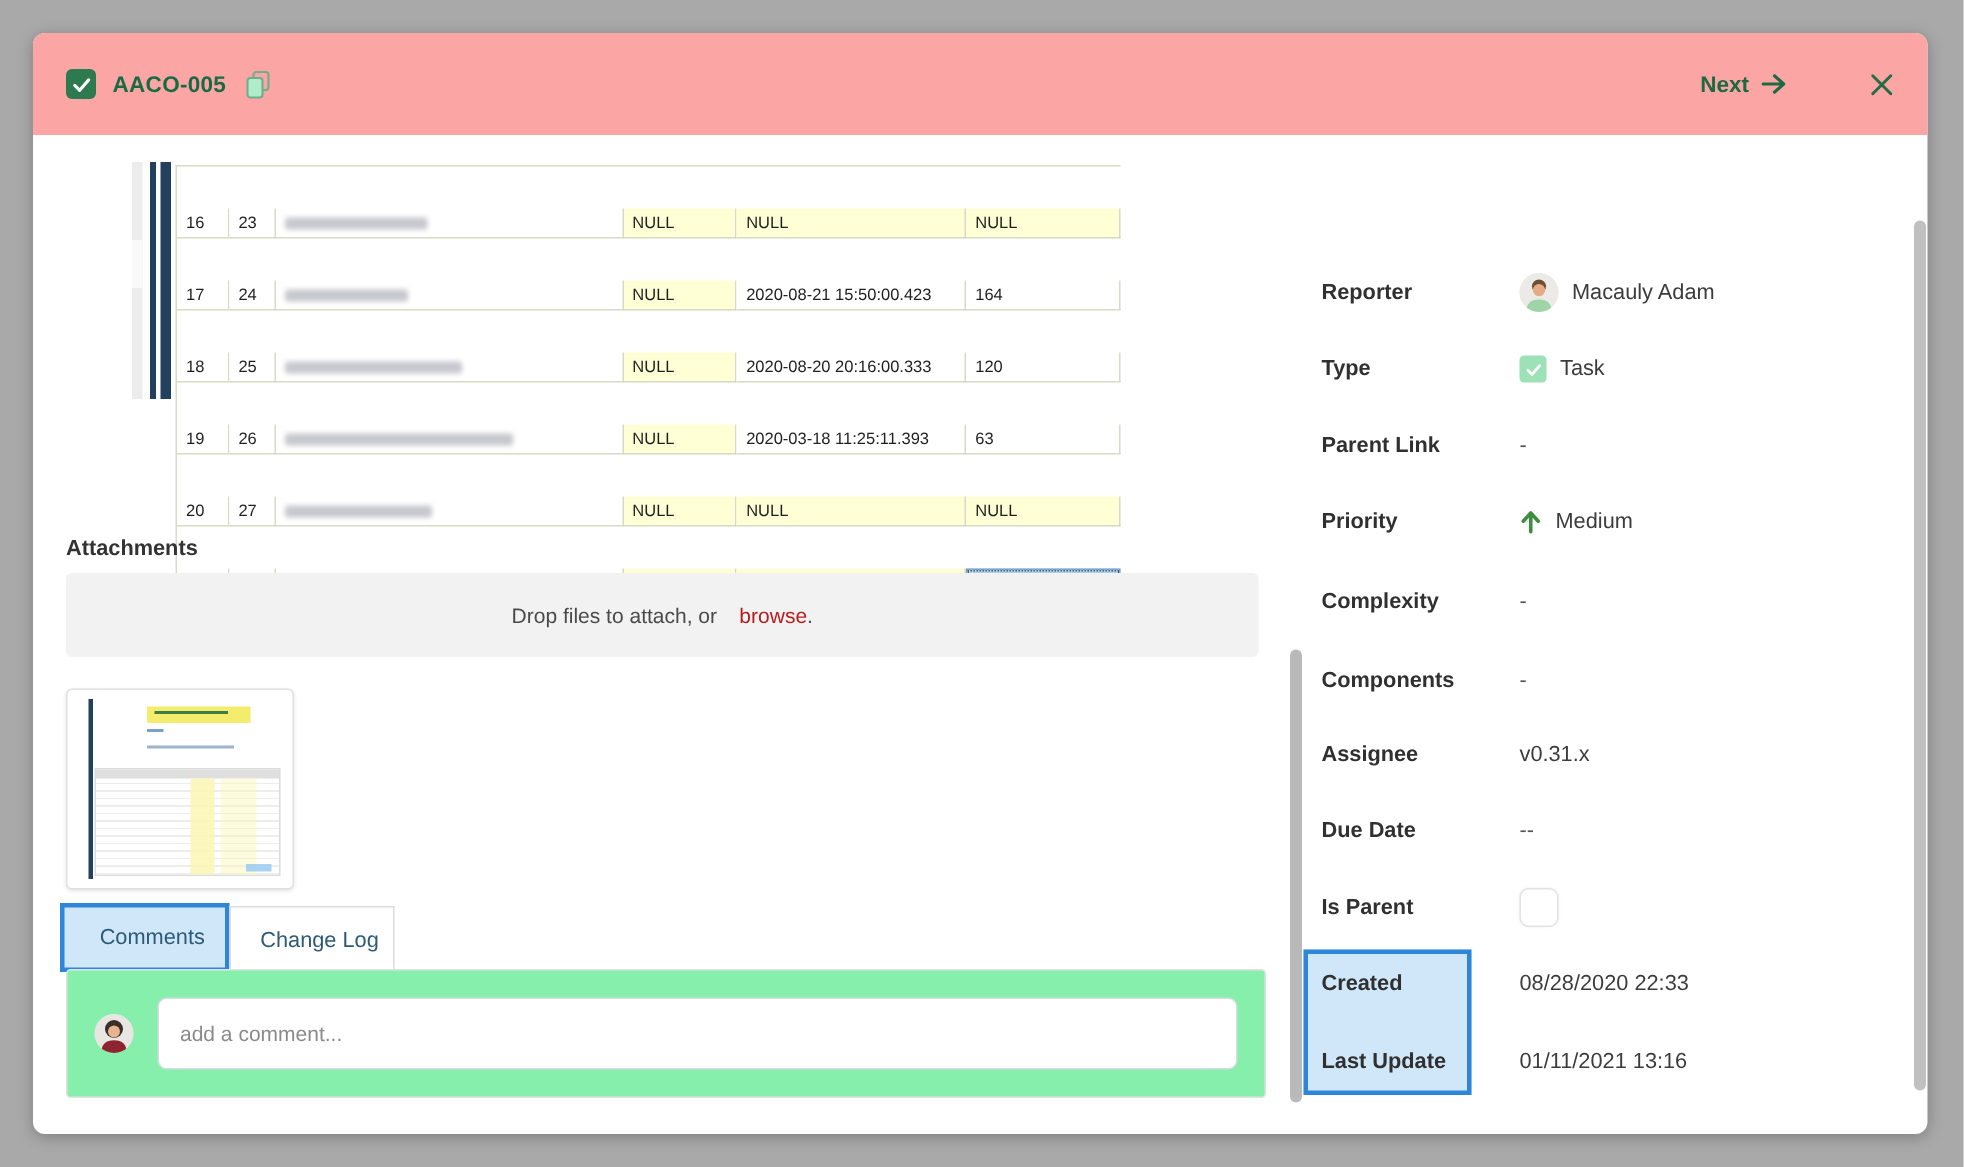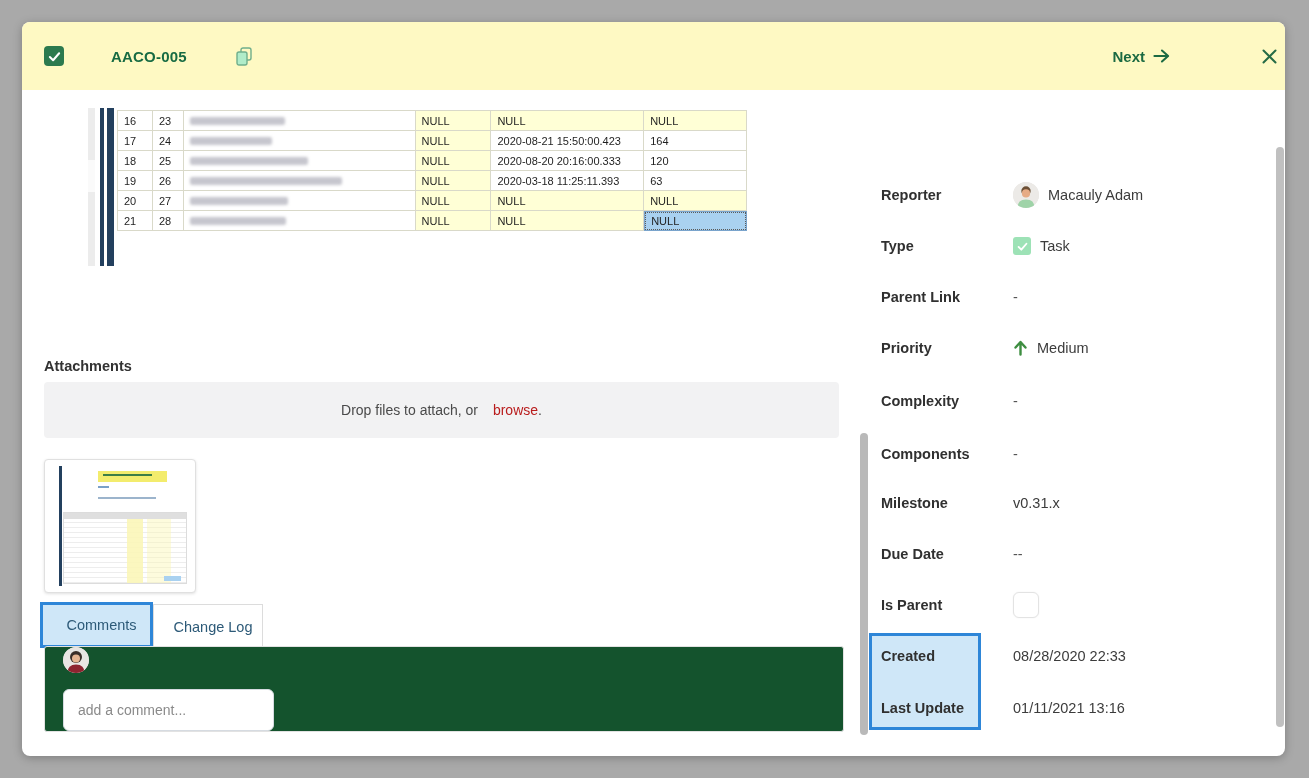--- a/index.html
+++ b/index.html
@@ -11,42 +11,42 @@
     overflow:hidden;
   }
   .modal {
     position:absolute; left:22px; top:22px; width:1263px; height:734px;
     background:#ffffff; border-radius:8px;
     box-shadow:0 2px 10px rgba(0,0,0,.25);
   }
   
   .hdr {
     position:absolute; top:0; left:0; right:0; height:68px;
-    background:#fef9c3; border-radius:8px 8px 0 0;
-    display:flex; align-items:center; padding:0 8px 0 22px;gap:36px;
+    background:#fca5a5; border-radius:8px 8px 0 0;
+    display:flex; align-items:center; padding:0 23px 0 22px;
   }
   .hdr-check {
     width:20px; height:20px; background:#2c7a4e; border-radius:4px;
     display:flex; align-items:center; justify-content:center; flex:0 0 auto;
   }
   .issue-key { margin-left:11px; font-size:15px; font-weight:bold; color:#176b43; letter-spacing:.2px; }
   .copy-ic { margin-left:13px; display:flex; }
   .hdr-title { margin-left:30px; font-size:15px; font-weight:600; color:#2b4d3e; }
   .hdr-spacer { flex:1; }
   .next-btn { display:flex; align-items:center; gap:8px; font-size:15px; font-weight:bold; color:#1b6a42; cursor:pointer; }
   .close-btn { margin-left:56px; display:flex; cursor:pointer; }
 
   
   .shot { position:absolute; left:66px; top:86px; width:660px; height:158px; background:#fff; }
   .shot-graystrip { position:absolute; left:0; top:0; width:7px; height:100%; background:#ececec; }
   .shot-graystrip .notch { position:absolute; left:0; top:52px; width:100%; height:32px; background:#fafafa; }
   .shot-navy1 { position:absolute; left:12px; top:0; width:4px; height:100%; background:#23405e; }
   .shot-navy2 { position:absolute; left:19px; top:0; width:7px; height:100%; background:#23405e; }
   .ss-table { position:absolute; left:29px; top:2px; width:630px; border-top:1px solid #d9d9c9; border-left:1px solid #d9d9c9; }
-  .ss-row { display:flex; height:20px; }
+  .ss-row { display:flex; height:20px;margin-top:28px; }
   .ss-cell {
     font-size:11px; color:#1f1f1f; padding:0 6px; display:flex; align-items:center;
     border-right:1px solid #d9d9c9; border-bottom:1px solid #d9d9c9; background:#fff;
     white-space:nowrap; overflow:hidden;
   }
   .c1 { width:35px; } .c2 { width:31px; } .c3 { width:232px; }
   .c4 { width:76px; } .c5 { width:153px; } .c6 { width:103px; }
   .cell-yellow { background:#ffffd6; }
   .cell-selected { background:#a9d1f0; outline:1px dotted #5b5b5b; outline-offset:-2px; border:1px solid #7aa4cc; }
   .blur-bar { height:8px; background:#8f8f9e; opacity:.5; filter:blur(1.6px); border-radius:2px; }
@@ -92,22 +92,22 @@
   .tab-annot span, .tab-plain span { font-size:14.5px; color:#2d5a78;margin-left:10px; }
   .tab-plain {
     position:absolute; left:131px; top:582px; width:110px; height:44px;
     background:#fff; border:1px solid #dcdcdc; border-bottom:none;
     display:flex; align-items:center; justify-content:center; cursor:pointer;
   }
 
   
   .comment-wrap {
     position:absolute; left:22px; top:624px; width:800px; height:86px;
-    border:1px solid #e2e2e2; border-radius:3px; background:#14532d;
-    display:flex; align-items:flex-start; padding:0 18px; gap:16px;flex-direction:column;
+    border:1px solid #e2e2e2; border-radius:3px; background:#86efac;
+    display:flex; align-items:center; padding:0 18px; gap:16px;
   }
   .avatar { border-radius:50%; overflow:hidden; flex:0 0 auto; background:#e8e6e3; }
   .av26 { width:26px; height:26px; }
   .av24 { width:24px; height:24px; }
   .comment-input {
     flex:1; height:48px; border:1px solid #d6dbe1; border-radius:6px;
     font-size:14px; padding:0 14px; color:#333; outline:none;
     font-family:"Liberation Sans", sans-serif;
   }
   .comment-input::placeholder { color:#8a8a8a; }
@@ -335,21 +335,21 @@
     <div class="slabel">Complexity</div>
     <div class="sval dash">-</div>
   </div>
 
   <div class="srow" style="top:420px;height:24px">
     <div class="slabel">Components</div>
     <div class="sval dash">-</div>
   </div>
 
   <div class="srow" style="top:469px;height:24px">
-    <div class="slabel">Milestone</div>
+    <div class="slabel">Assignee</div>
     <div class="sval">v0.31.x</div>
   </div>
 
   <div class="srow" style="top:568px;height:30px">
     <div class="slabel">Is Parent</div>
     <div class="sval">
         <span class="isparent-box"></span>
       </div>
   </div>
 

